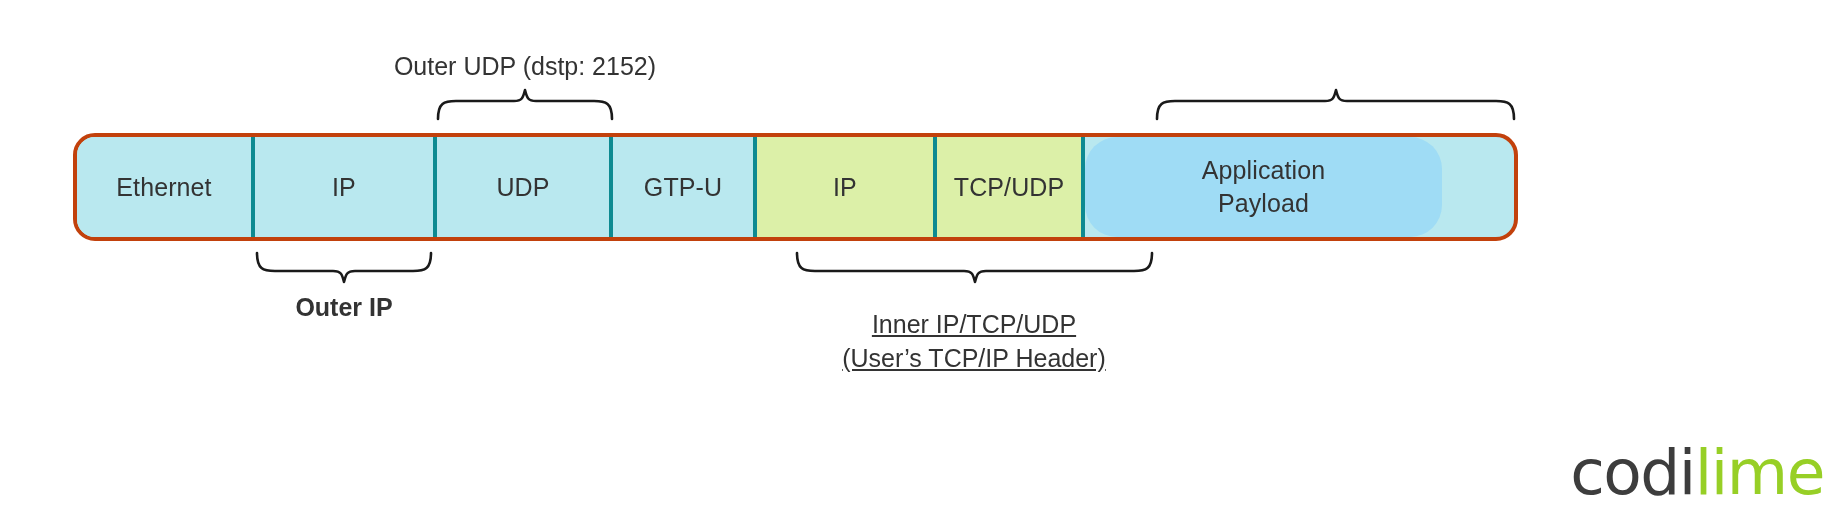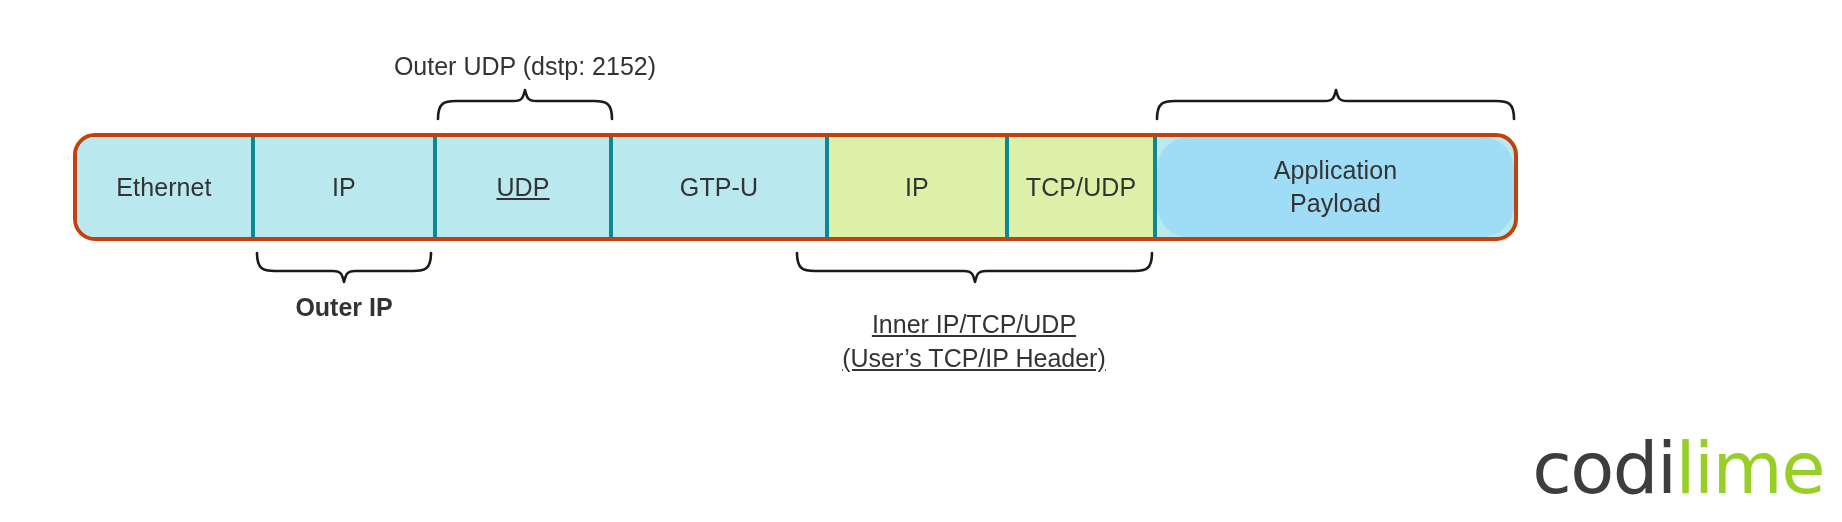--- a/index.html
+++ b/index.html
@@ -71,21 +71,21 @@
   .brace {
     position: absolute;
   }
   .brace svg { display: block; overflow: visible; }
 
   
   .logo {
     position: absolute;
     right: 26px;
     bottom: 18px;
-    font-size: 72px;
+    font-size: 63px;
     line-height: 1;
     letter-spacing: -1.5px;
     font-family: "DejaVu Sans", sans-serif;
     font-weight: 400;
     white-space: nowrap;
   }
   .logo .codi { color: #3d3d3d; }
   .logo .lime { color: #97cf26; }
 </style>
 </head>
@@ -104,22 +104,22 @@
   <div class="brace" style="left:1147px; top:88px;">
     <svg width="361" height="32" viewBox="0 0 361 32" fill="none">
       <path d="M2 31 C2 15, 8 13, 20 13 L170 13 C178 13, 179 10, 181 2
                C183 10, 184 13, 192 13 L341 13 C353 13, 359 15, 359 31" stroke="#1a1a1a" stroke-width="2.6" stroke-linecap="round" stroke-linejoin="round" fill="none"></path>
     </svg>
   </div>
 
   <div class="packet-bar">
     <div class="seg seg-cyan" style="width:178px;">Ethernet</div>
     <div class="seg seg-cyan" style="width:182px;">IP</div>
-    <div class="seg seg-cyan" style="width:176px;text-decoration:underline;">UDP</div>
-    <div class="seg seg-cyan" style="width:216px;">GTP-U</div>
+    <div class="seg seg-cyan" style="width:176px;">UDP</div>
+    <div class="seg seg-cyan" style="width:144px;">GTP-U</div>
     <div class="seg seg-green" style="width:180px;">IP</div>
     <div class="seg seg-green" style="width:148px;">TCP/UDP</div>
     <div class="seg seg-blue" style="width:357px;">Application
 Payload</div>
   </div>
 
   <div class="brace" style="left:247px; top:252px;">
     <svg width="178" height="32" viewBox="0 0 178 32" fill="none">
       <path d="M2 1 C2 17, 8 19, 20 19 L78 19 C86 19, 87 22, 89 30
                C91 22, 92 19, 100 19 L158 19 C170 19, 176 17, 176 1" stroke="#1a1a1a" stroke-width="2.6" stroke-linecap="round" stroke-linejoin="round" fill="none"></path>

